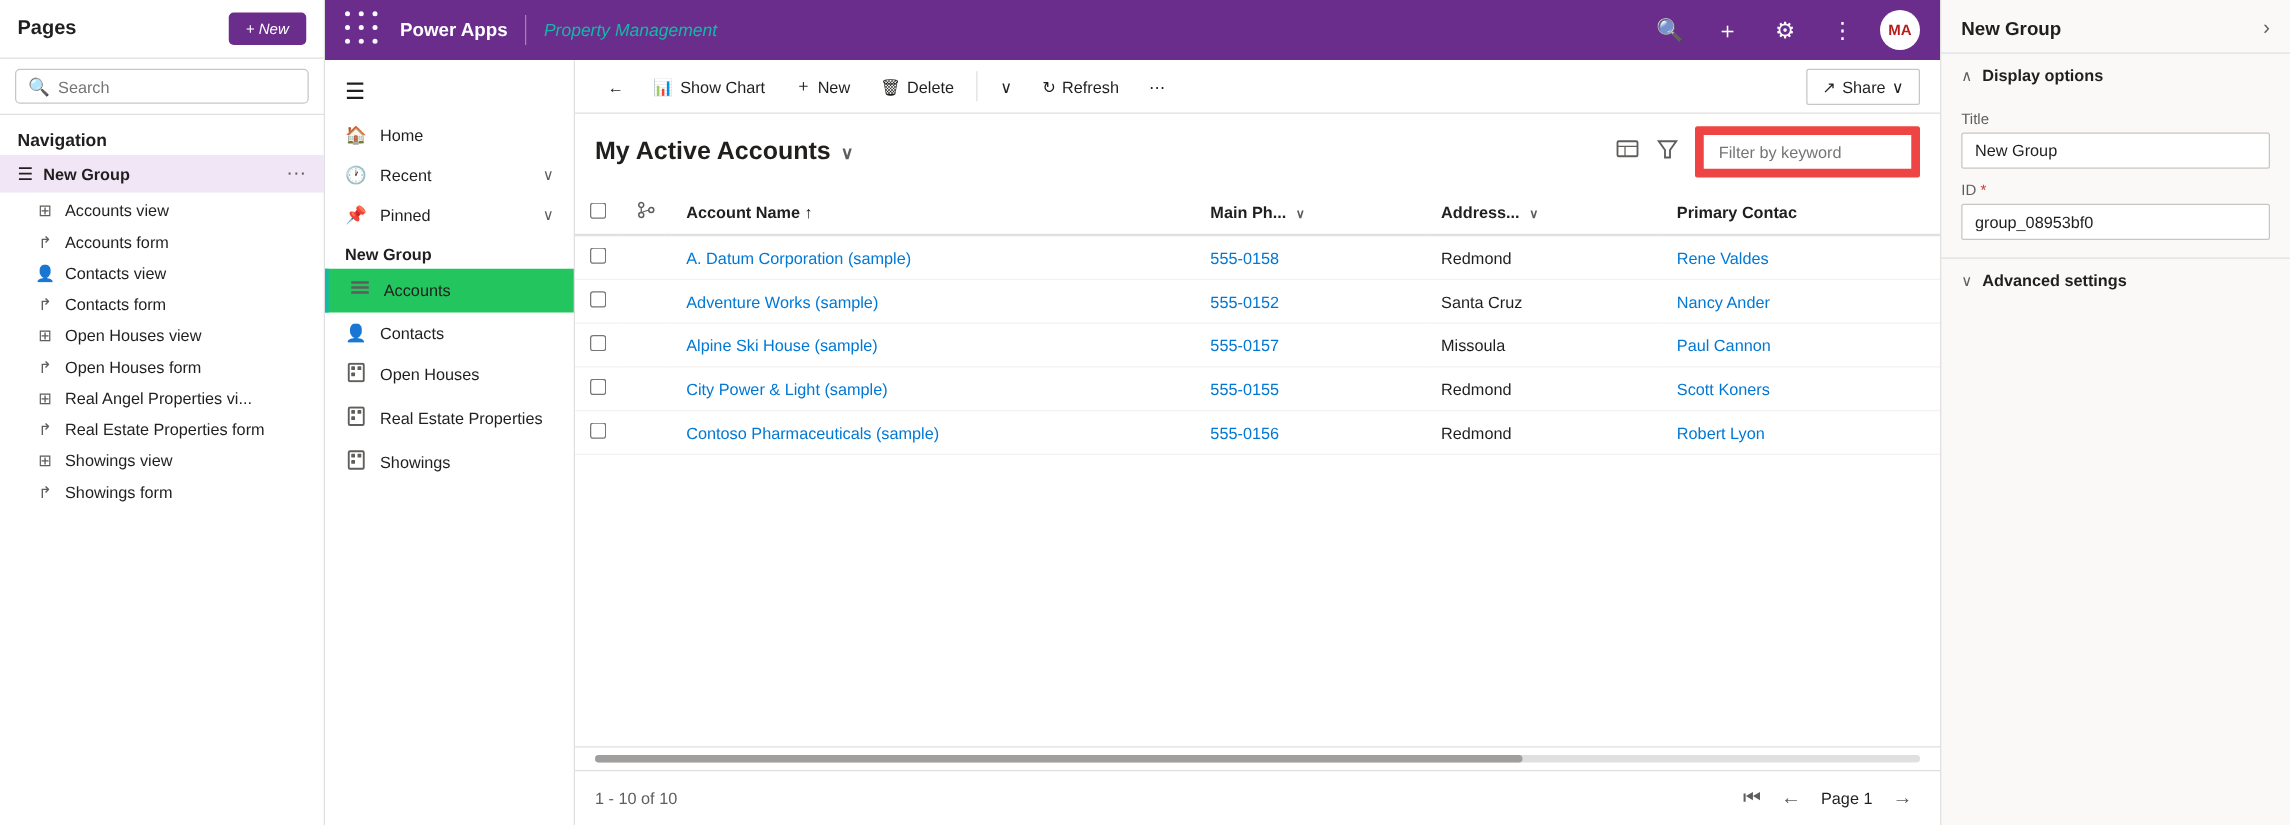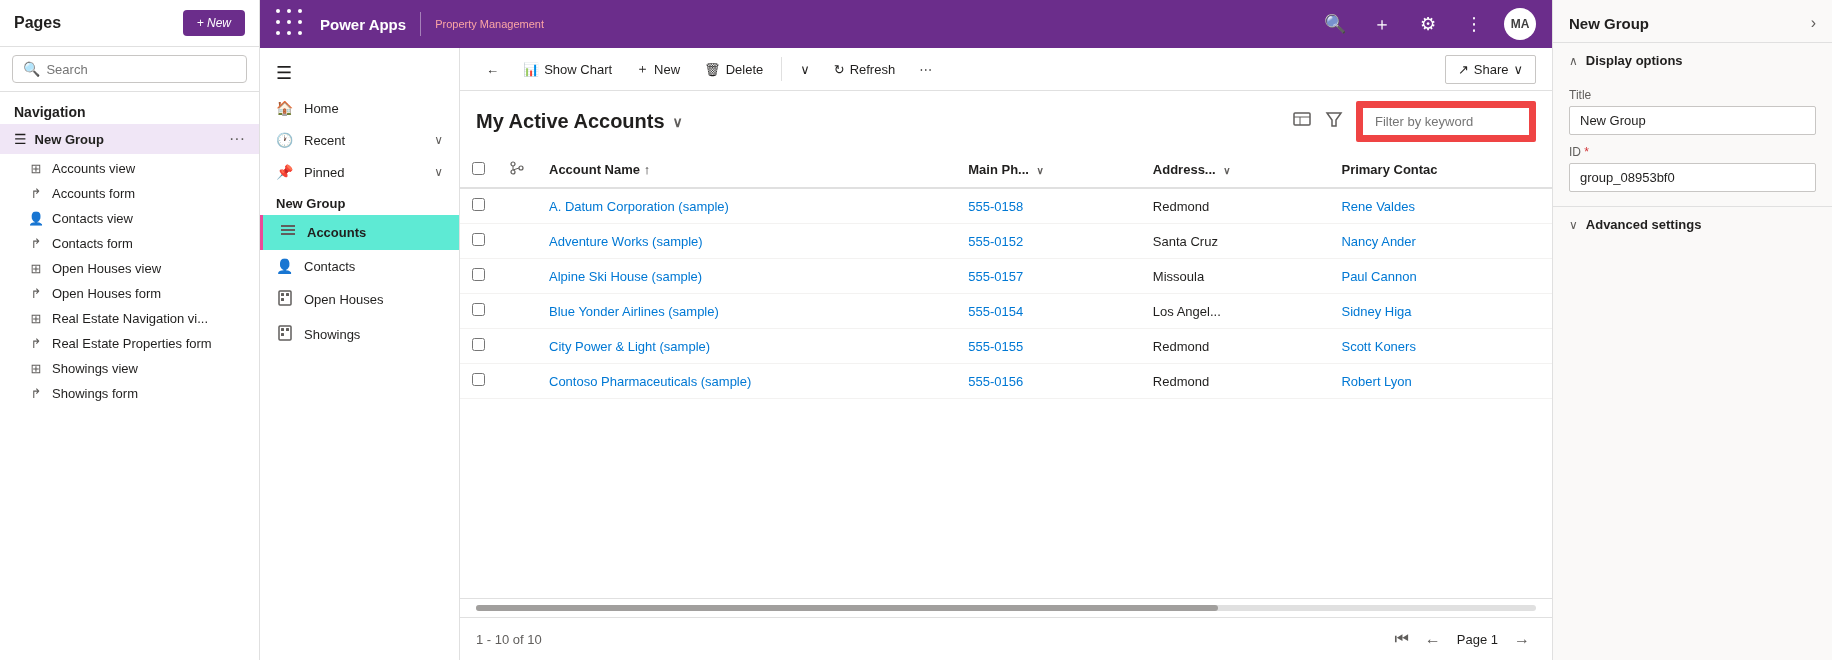--- a/index.html
+++ b/index.html
@@ -103,26 +103,26 @@
     .topbar-grid {
       display: grid;
       grid-template-columns: repeat(3,8px);
       grid-template-rows: repeat(3,8px);
       gap: 3px;
       cursor: pointer;
     }
     .topbar-grid-dot { width: 4px; height: 4px; background: #fff; border-radius: 50%; }
     .topbar-appname { color: #fff; font-size: 15px; font-weight: 600; }
     .topbar-divider { width: 1px; height: 24px; background: rgba(255,255,255,0.4); }
-    .topbar-envname { color: #fca5a5; font-size: 11px; }
+    .topbar-envname { color: #14b8a6; font-size: 14px; font-style: italic; }
     .topbar-spacer { flex: 1; }
     .topbar-icon { color: #fff; font-size: 18px; cursor: pointer; width: 32px; text-align: center; }
     .topbar-avatar {
       width: 32px; height: 32px; border-radius: 50%;
-      background: #fff; color: #404040;
+      background: #fff; color: #b91c1c;
       display: flex; align-items: center; justify-content: center;
       font-size: 12px; font-weight: 700; cursor: pointer;
       border: 2px solid rgba(255,255,255,0.6);
     }
 
     
     .content-wrap {
       display: flex;
       flex: 1;
       overflow: hidden;
@@ -156,23 +156,23 @@
     .pa-nav-item {
       display: flex;
       align-items: center;
       padding: 8px 16px;
       gap: 10px;
       cursor: pointer;
       color: #201f1e;
       font-size: 13px;
     }
     .pa-nav-item.active {
-      border-left: 3px solid #ec4899;
-      background: #5eead4;
-      font-weight: 700;
+      border-left: 3px solid #14b8a6;
+      background: #22c55e;
+      font-weight: 400;
     }
     .pa-nav-item-icon { color: #605e5c; font-size: 14px; width: 18px; text-align: center; }
     .pa-nav-chevron { margin-left: auto; font-size: 12px; color: #605e5c; }
 
     
     .data-area {
       flex: 1;
       background: #fff;
       display: flex;
       flex-direction: column;
@@ -400,21 +400,21 @@
     <div class="nav-item">
       <span class="nav-item-icon">⊞</span>
       <span class="nav-item-label">Open Houses view</span>
     </div>
     <div class="nav-item">
       <span class="nav-item-icon">↱</span>
       <span class="nav-item-label">Open Houses form</span>
     </div>
     <div class="nav-item">
       <span class="nav-item-icon">⊞</span>
-      <span class="nav-item-label">Real Estate Navigation vi...</span>
+      <span class="nav-item-label">Real Angel Properties vi...</span>
     </div>
     <div class="nav-item">
       <span class="nav-item-icon">↱</span>
       <span class="nav-item-label">Real Estate Properties form</span>
     </div>
     <div class="nav-item">
       <span class="nav-item-icon">⊞</span>
       <span class="nav-item-label">Showings view</span>
     </div>
     <div class="nav-item">
@@ -487,20 +487,31 @@
       <div class="pa-nav-item">
         <span class="pa-nav-item-icon">
           <svg width="16" height="16" viewBox="0 0 16 16">
               <rect x="2" y="1" width="12" height="14" rx="1" fill="none" stroke="#605e5c" stroke-width="1.5"></rect>
               <rect x="4" y="3" width="3" height="3" rx="0.5" fill="#605e5c"></rect>
               <rect x="9" y="3" width="3" height="3" rx="0.5" fill="#605e5c"></rect>
               <rect x="4" y="8" width="3" height="3" rx="0.5" fill="#605e5c"></rect>
             </svg>
         </span>
         <span>Open Houses</span>
+      </div>
+      <div class="pa-nav-item">
+        <span class="pa-nav-item-icon">
+          <svg width="16" height="16" viewBox="0 0 16 16">
+              <rect x="2" y="1" width="12" height="14" rx="1" fill="none" stroke="#605e5c" stroke-width="1.5"></rect>
+              <rect x="4" y="3" width="3" height="3" rx="0.5" fill="#605e5c"></rect>
+              <rect x="9" y="3" width="3" height="3" rx="0.5" fill="#605e5c"></rect>
+              <rect x="4" y="8" width="3" height="3" rx="0.5" fill="#605e5c"></rect>
+            </svg>
+        </span>
+        <span>Real Estate Properties</span>
       </div>
       <div class="pa-nav-item">
         <span class="pa-nav-item-icon">
           <svg width="16" height="16" viewBox="0 0 16 16">
               <rect x="2" y="1" width="12" height="14" rx="1" fill="none" stroke="#605e5c" stroke-width="1.5"></rect>
               <rect x="4" y="3" width="3" height="3" rx="0.5" fill="#605e5c"></rect>
               <rect x="9" y="3" width="3" height="3" rx="0.5" fill="#605e5c"></rect>
               <rect x="4" y="8" width="3" height="3" rx="0.5" fill="#605e5c"></rect>
             </svg>
         </span>
@@ -621,28 +632,20 @@
       <td><input type="checkbox" style=""></td>
       <td></td>
       <td class="link-cell">Alpine Ski House (sample)</td>
       <td class="link-cell">555-0157</td>
       <td>Missoula</td>
       <td class="link-cell">Paul Cannon</td>
     </tr>
               <tr>
       <td><input type="checkbox" style=""></td>
       <td></td>
-      <td class="link-cell">Blue Yonder Airlines (sample)</td>
-      <td class="link-cell">555-0154</td>
-      <td>Los Angel...</td>
-      <td class="link-cell">Sidney Higa</td>
-    </tr>
-              <tr>
-      <td><input type="checkbox" style=""></td>
-      <td></td>
       <td class="link-cell">City Power &amp; Light (sample)</td>
       <td class="link-cell">555-0155</td>
       <td>Redmond</td>
       <td class="link-cell">Scott Koners</td>
     </tr>
               <tr>
       <td><input type="checkbox" style=""></td>
       <td></td>
       <td class="link-cell">Contoso Pharmaceuticals (sample)</td>
       <td class="link-cell">555-0156</td>

